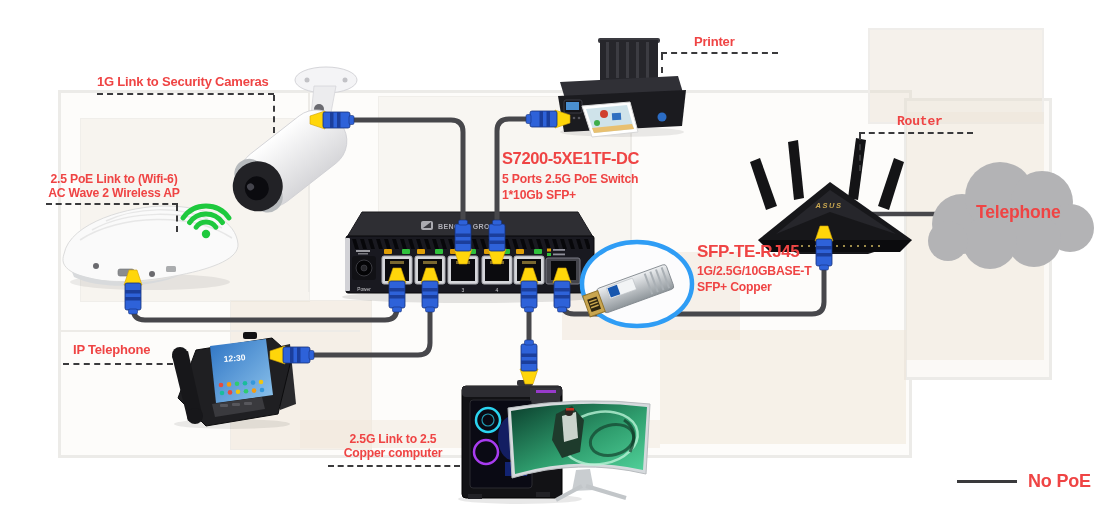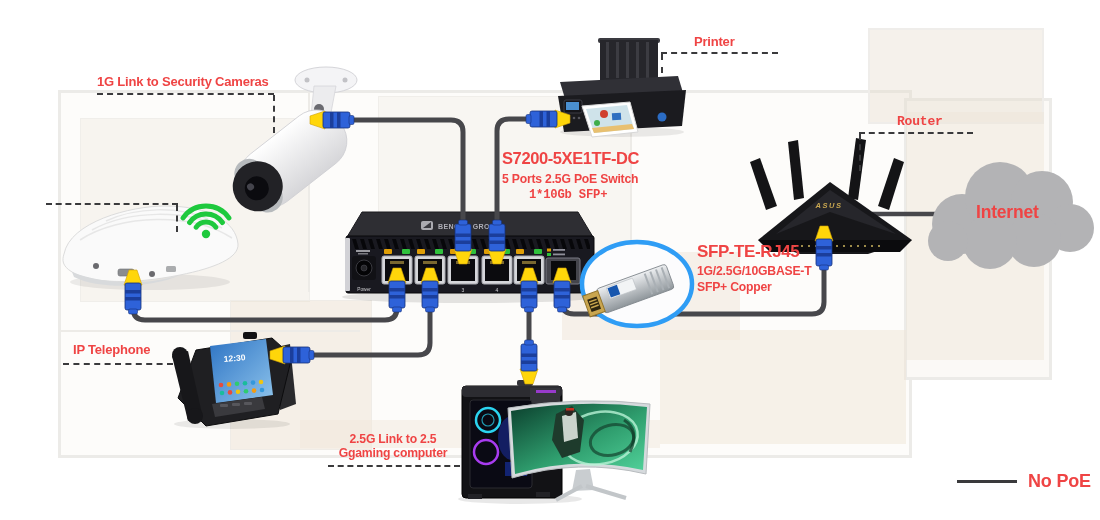--- a/index.html
+++ b/index.html
@@ -325,45 +325,49 @@
       <use href="#plug" transform="translate(529,384) rotate(180)"></use>
       <use href="#plug" transform="translate(562,268)"></use>
       <use href="#plug" transform="translate(824,226)"></use>
     </g>
   </svg>
 
   <div class="lbl" style="left:97px;top:75px;">1G Link to Security Cameras</div>
   <div class="dash-h" style="left:97px;top:93px;width:177px;"></div>
   <div class="dash-v" style="left:273px;top:95px;height:38px;"></div>
 
+  <div class="lbl small center" style="left:36px;top:172px;width:156px;">
+    <span>2.5 PoE Link to (Wifi-6)</span><br>
+    <span>AC Wave 2 Wireless AP</span>
+  </div>
   <div class="dash-h" style="left:46px;top:203px;width:132px;"></div>
   <div class="dash-v" style="left:176px;top:205px;height:27px;"></div>
 
   <div class="lbl" style="left:73px;top:343px;">IP Telephone</div>
   <div class="dash-h" style="left:63px;top:363px;width:110px;"></div>
 
   <div class="lbl small center" style="left:326px;top:432px;width:134px;">
     <span>2.5G Link to 2.5</span><br>
-    <span>Ggaming computer</span>
+    <span>Copper computer</span>
   </div>
   <div class="dash-h" style="left:328px;top:465px;width:132px;"></div>
 
   <div class="lbl title" style="left:502px;top:149px;">S7200-5XE1TF-DC</div>
   <div class="lbl small" style="left:502px;top:172px;">5 Ports 2.5G PoE Switch</div>
-  <div class="lbl small" style="left:529px;top:188px;font-family:Liberation Mono, monospace;">1*10Gb SFP+</div>
+  <div class="lbl small" style="left:502px;top:188px;">1*10Gb SFP+</div>
 
   <div class="lbl" style="left:694px;top:35px;">Printer</div>
   <div class="dash-h" style="left:661px;top:52px;width:117px;"></div>
   <div class="dash-v" style="left:661px;top:54px;height:19px;"></div>
 
   <div class="lbl" style="left:897px;top:115px;font-family:Liberation Mono, monospace;">Router</div>
   <div class="dash-h" style="left:859px;top:132px;width:114px;"></div>
   <div class="dash-v" style="left:859px;top:134px;height:37px;"></div>
 
-  <div class="lbl big" style="left:976px;top:202px;">Internet</div>
+  <div class="lbl big" style="left:976px;top:202px;">Telephone</div>
 
   <div class="lbl title" style="left:697px;top:242px;font-size:17px;">SFP-TE-RJ45</div>
   <div class="lbl small" style="left:697px;top:264px;">1G/2.5G/10GBASE-T</div>
   <div class="lbl small" style="left:697px;top:280px;">SFP+ Copper</div>
 
   <div class="solid-line" style="left:957px;top:480px;width:60px;"></div>
   <div class="lbl" style="left:1028px;top:471px;font-size:18px;">No PoE</div>
 
 </div>
 

